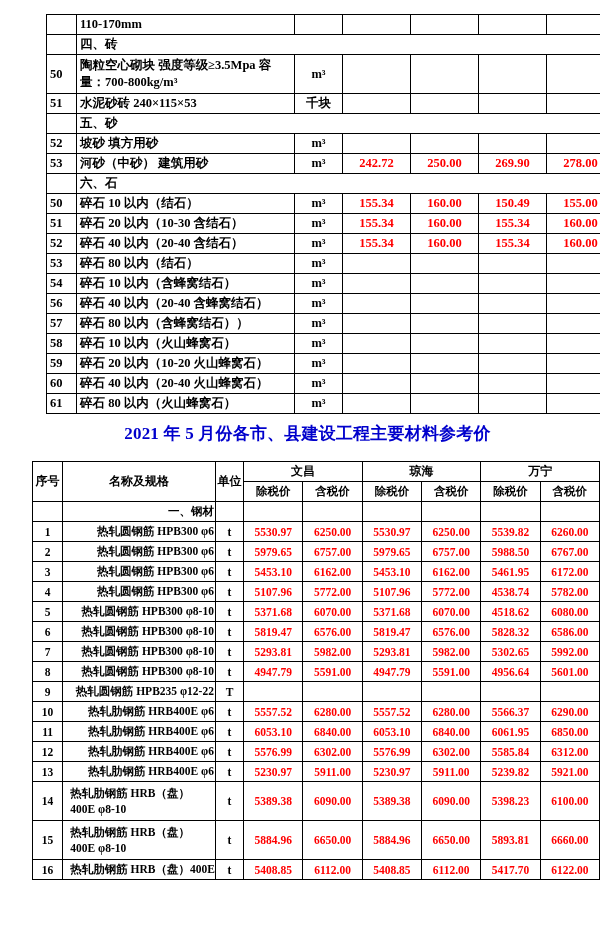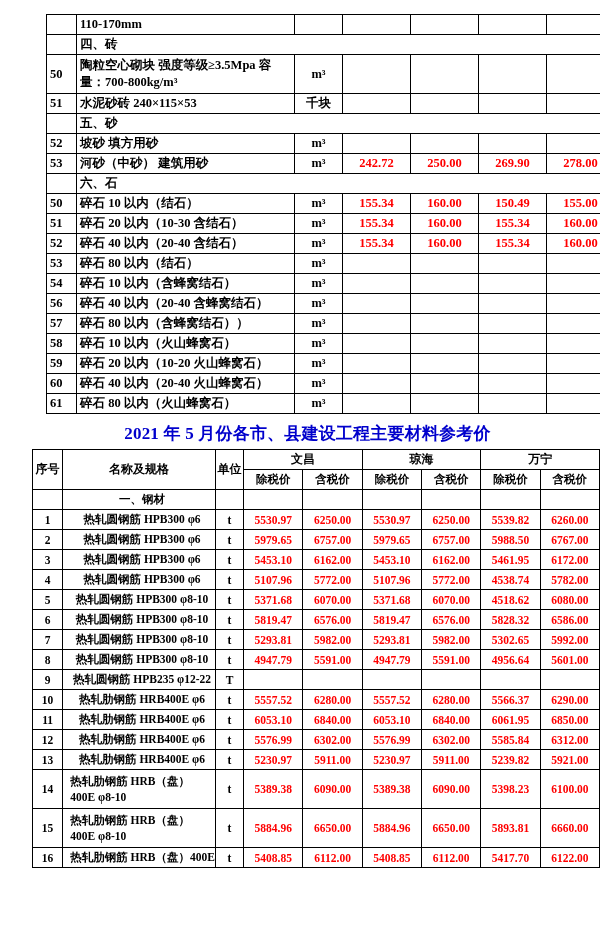--- a/index.html
+++ b/index.html
@@ -56,35 +56,35 @@
     font-size: 17px;
     font-weight: bold;
     color: #0000cc;
     font-family: "Liberation Serif", serif;
     padding: 8px 0 4px 0;
     letter-spacing: 0.2px;
     margin-left: 15px;
   }
   .tbl2 {
     width: 568px;
-    margin: 0 0 0 18px;
+    margin: 12px 0 0 18px;
   }
   .tbl2 td {
     border: 1px solid #000000;
     font-size: 11.5px;
     font-weight: bold;
     font-family: "Liberation Serif", serif;
     vertical-align: middle;
     text-align: center;
     height: 19px;
     padding: 0 1px;
     overflow: hidden;
   }
   .tbl2 td.nm {
-    text-align: center;
+    text-align: right;
     padding-left: 7px;
     white-space: nowrap;
   }
   .tbl2 td.nm2 {
     text-align: left;
     padding-left: 7px;
     line-height: 16px;
   }
   .tbl2 .price { color: #ff0000; }
   .tbl2 .hdr { font-size: 12px; }

